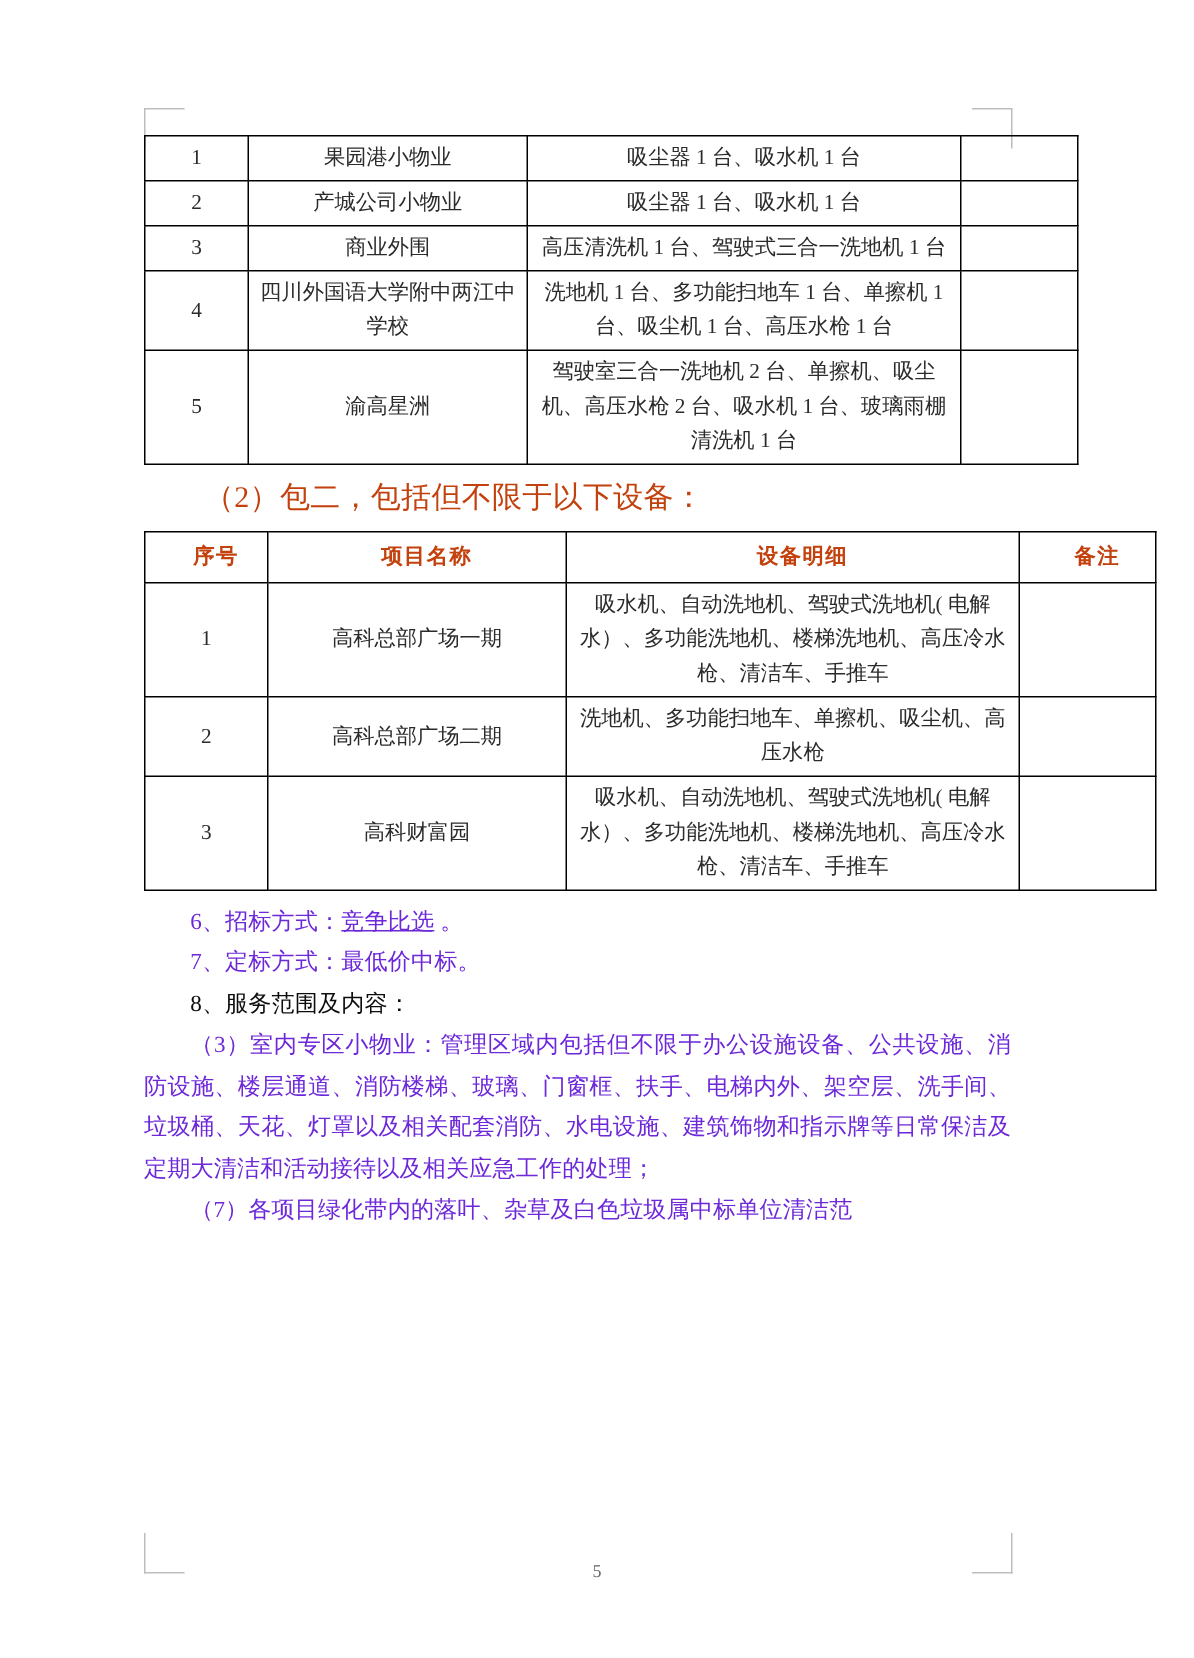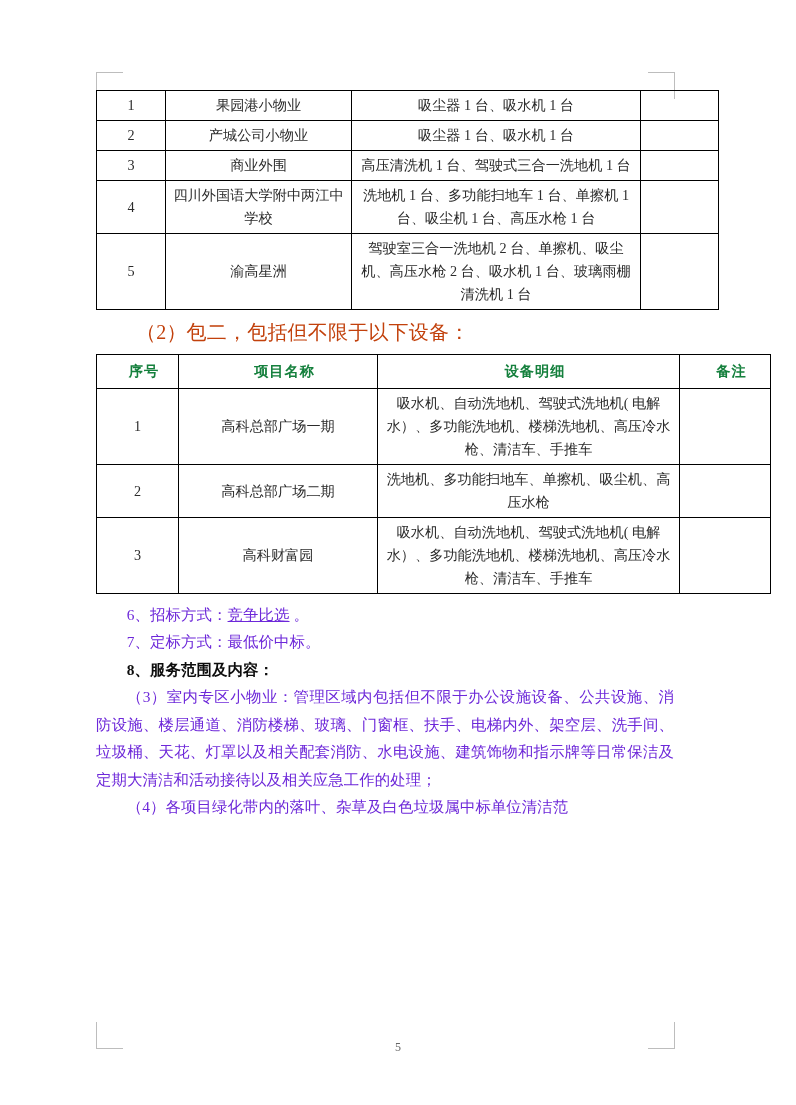--- a/index.html
+++ b/index.html
@@ -60,21 +60,21 @@
     font-weight: normal;
   }
   .col-seq   { width: 58px;  text-align: center; }
   .col-name  { width: 175px; text-align: center; }
   .col-spec  { width: 278px; text-align: center; }
   .col-note  { width: 67px;  text-align: center; }
 
   table.doc-table thead th {
     text-align: center;
     font-weight: bold;
-    color: #15803d;
+    color: #c2410c;
     letter-spacing: 1px;
     padding-top: 5px;
     padding-bottom: 5px;
     padding-left: 18px;
   }
   td.seq-cell {
     font-family: "Liberation Serif", serif;
     font-weight: bold;
     font-size: 14px;
     color: #111;
@@ -93,21 +93,21 @@
   .body-block { margin-top: 7px; }
   p.para {
     margin: 0;
     font-size: 15.4px;
     line-height: 1.78;
     color: #6d28d9;
     text-align: justify;
     letter-spacing: 0.1px;
   }
   p.indent { text-indent: 2em; }
-  p.bold { font-weight: bold; color: #0d0d0d; }
+  p.bold { font-weight: normal; color: #0d0d0d; }
   .ul { text-decoration: underline; }
 
   
   .page-number {
     position: absolute;
     top: 1040px;
     left: 0;
     width: 796px;
     text-align: center;
     font-size: 12px;
@@ -197,20 +197,20 @@
 
     <div class="body-block">
 
       <p class="para indent"><span>6、招标方式：</span><span class="ul">竞争比选</span><span> 。</span></p>
 
       <p class="para indent">7、定标方式：最低价中标。</p>
 
       <p class="para indent bold">8、服务范围及内容：</p>
 
       <p class="para indent">（3）室内专区小物业：管理区域内包括但不限于办公设施设备、公共设施、消防设施、楼层通道、消防楼梯、玻璃、门窗框、扶手、电梯内外、架空层、洗手间、垃圾桶、天花、灯罩以及相关配套消防、水电设施、建筑饰物和指示牌等日常保洁及定期大清洁和活动接待以及相关应急工作的处理；</p>
-      <p class="para indent">（4）各项目绿化带内的落叶、杂草及白色垃圾属中标单位清洁范</p>
+      <p class="para indent">（7）各项目绿化带内的落叶、杂草及白色垃圾属中标单位清洁范</p>
 
     </div>
   </div>
 
   <div class="page-number">5</div>
 
 </div>
 
 </body></html>

